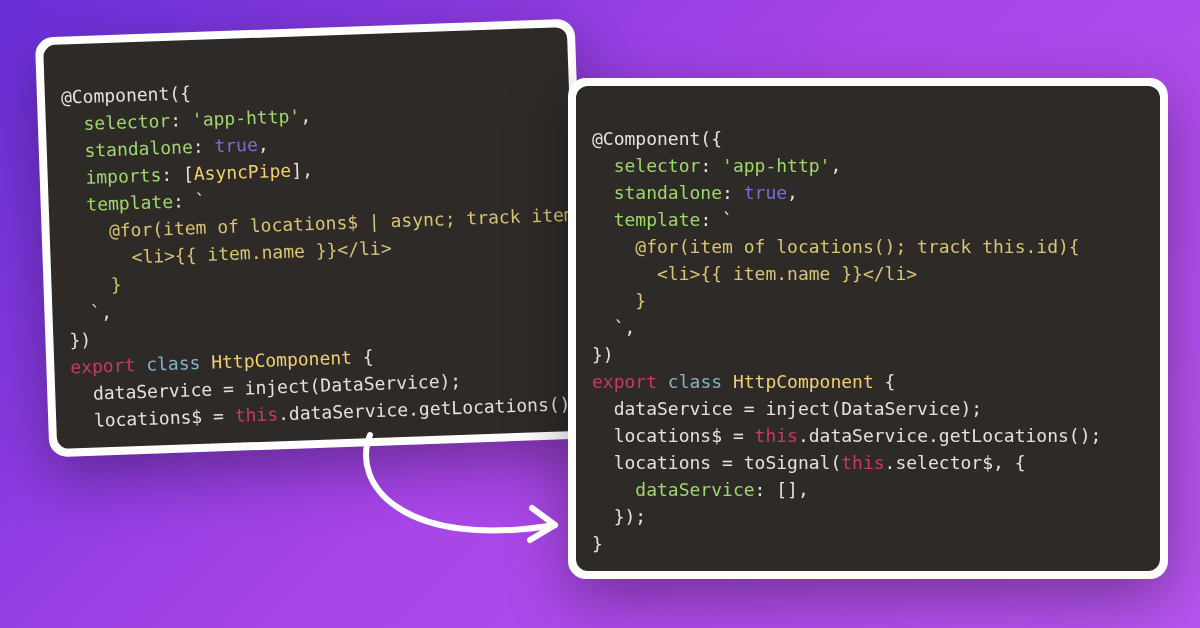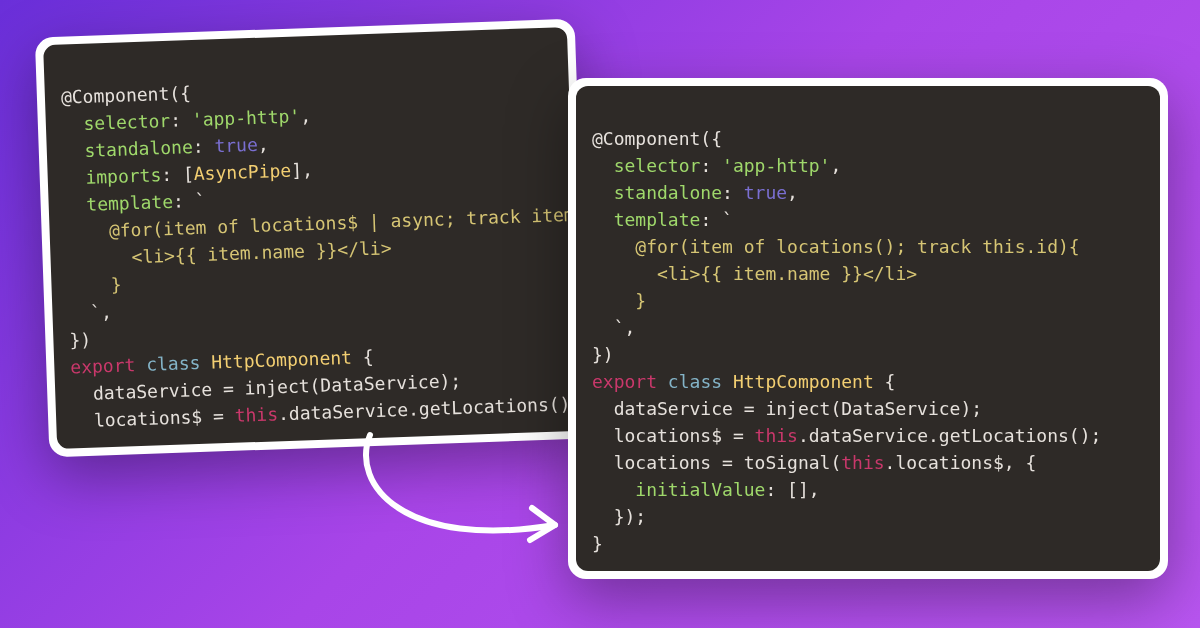--- a/index.html
+++ b/index.html
@@ -75,22 +75,22 @@
 <span class="tk-prop">  standalone</span><span class="tk-punc">: </span><span class="tk-bool">true</span><span class="tk-punc">,</span>
 <span class="tk-prop">  template</span><span class="tk-punc">: `</span>
 <span class="tk-li">    @for(item of locations(); track this.id){</span>
 <span class="tk-li">      &lt;li&gt;{{ item.name }}&lt;/li&gt;</span>
 <span class="tk-li">    }</span>
 <span class="tk-punc">  `,</span>
 <span class="tk-dec">})</span>
 <span class="tk-kw">export</span><span class="tk-kw2"> class </span><span class="tk-name">HttpComponent</span><span class="tk-punc"> {</span>
 <span class="tk-dec">  dataService = inject(DataService);</span>
 <span class="tk-dec">  locations$ = </span><span class="tk-this">this</span><span class="tk-dec">.dataService.getLocations();</span>
-<span class="tk-dec">  locations = toSignal(</span><span class="tk-this">this</span><span class="tk-dec">.locations$, {</span>
-<span class="tk-prop">    initialValue</span><span class="tk-punc">: [],</span>
+<span class="tk-dec">  locations = toSignal(</span><span class="tk-this">this</span><span class="tk-dec">.selector$, {</span>
+<span class="tk-prop">    dataService</span><span class="tk-punc">: [],</span>
 <span class="tk-dec">  });</span>
 <span class="tk-dec">}</span></div>
 </div>
 
 <div class="arrow">
   <svg viewBox="0 0 260 150">
     <path d="M 35 5 C 15 55, 70 120, 220 95" fill="none" stroke="#ffffff" stroke-width="6" stroke-linecap="round"></path>
     <path d="M 220 95 L 197 78 M 220 95 L 195 110" fill="none" stroke="#ffffff" stroke-width="6" stroke-linecap="round"></path>
   </svg>
 </div>

